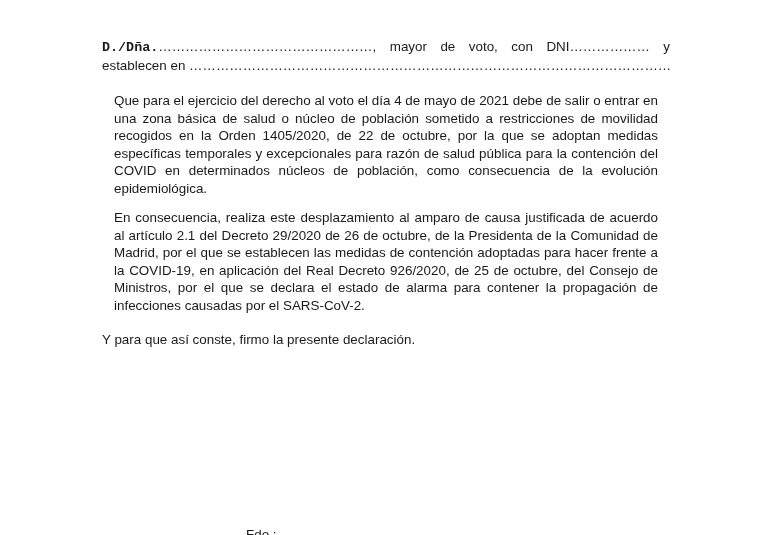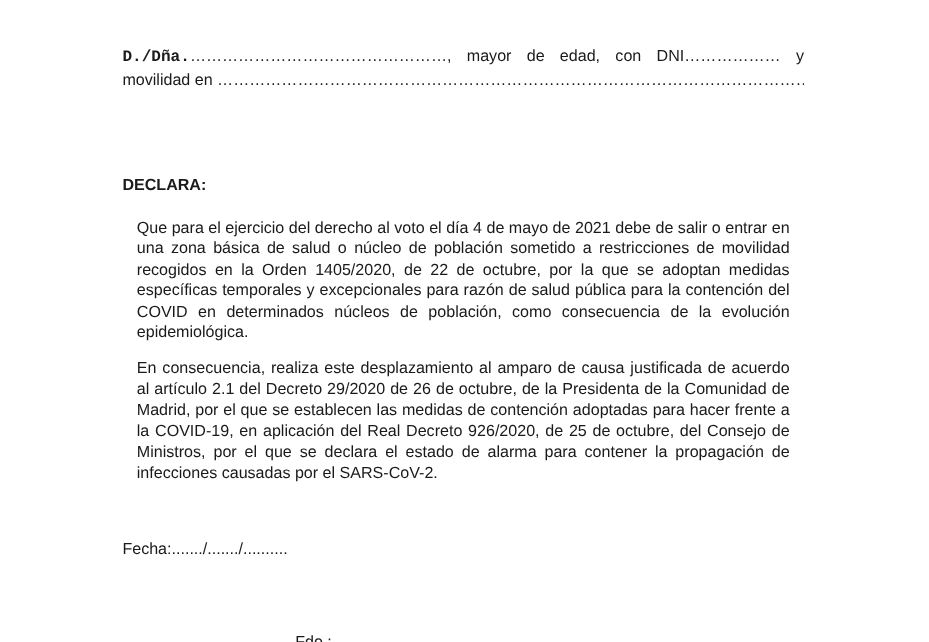--- a/index.html
+++ b/index.html
@@ -49,28 +49,27 @@
     left: 246px;
     top: 526px;
     white-space: nowrap;
   }
 </style>
 </head>
 <body>
 
 <div class="content">
 
-  <div class="name-line"><span class="bold">D./Dña.</span><span>…………………………………………,</span><span> mayor de edad, con DNI</span><span>………………</span><span> y</span></div>
+  <div class="name-line"><span class="bold">D./Dña.</span><span>…………………………………………,</span><span> mayor de voto, con DNI</span><span>………………</span><span> y</span></div>
 
-  <div class="domicile-line"><span>movilidad en </span><span>………………………………………………………………………………………………………………………………………</span></div>
+  <div class="domicile-line"><span>establecen en </span><span>………………………………………………………………………………………………………………………………………</span></div>
 
-  <div class="heading">DECLARA:</div>
 
   <p class="para para-1">Que para el ejercicio del derecho al voto el día 4 de mayo de 2021 debe de salir o entrar en una zona básica de salud o núcleo de población sometido a restricciones de movilidad recogidos en la Orden 1405/2020, de 22 de octubre, por la que se adoptan medidas específicas temporales y excepcionales para razón de salud pública para la contención del COVID en determinados núcleos de población, como consecuencia de la evolución epidemiológica.</p>
 
   <p class="para para-2">En consecuencia, realiza este desplazamiento al amparo de causa justificada de acuerdo al artículo 2.1 del Decreto 29/2020 de 26 de octubre, de la Presidenta de la Comunidad de Madrid, por el que se establecen las medidas de contención adoptadas para hacer frente a la COVID-19, en aplicación del Real Decreto 926/2020, de 25 de octubre, del Consejo de Ministros, por el que se declara el estado de alarma para contener la propagación de infecciones causadas por el SARS-CoV-2.</p>
 
+  <div class="closing-line">Y para que así conste, firmo la presente declaración.</div>
 
-  <div class="date-line">Fecha:......./......./..........</div>
 
 </div>
 
 <div class="signature-line">Fdo.:</div>
 
 </body></html>

